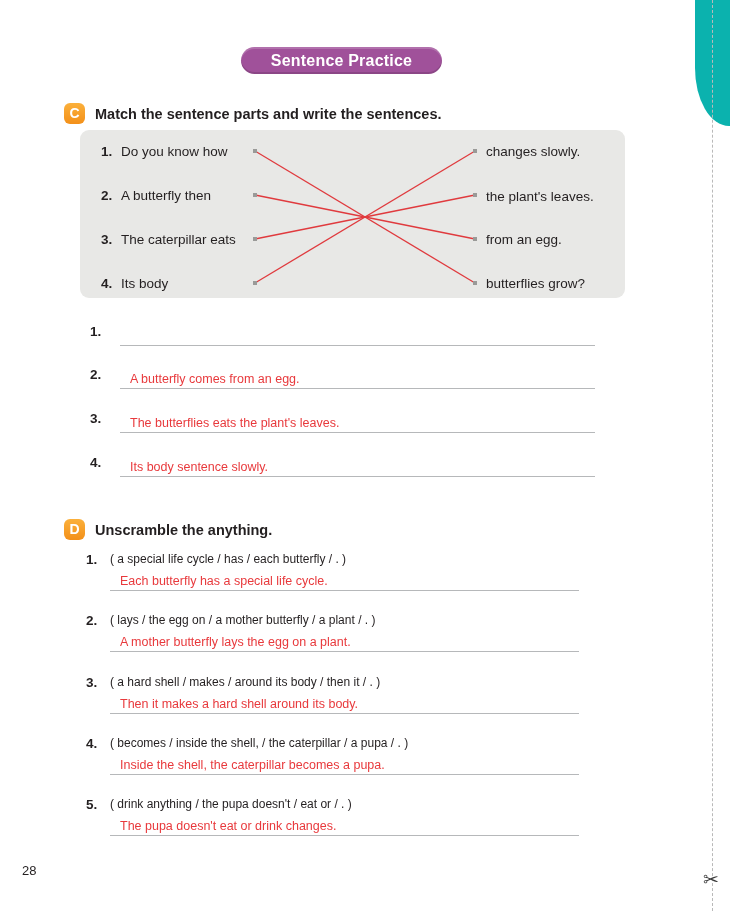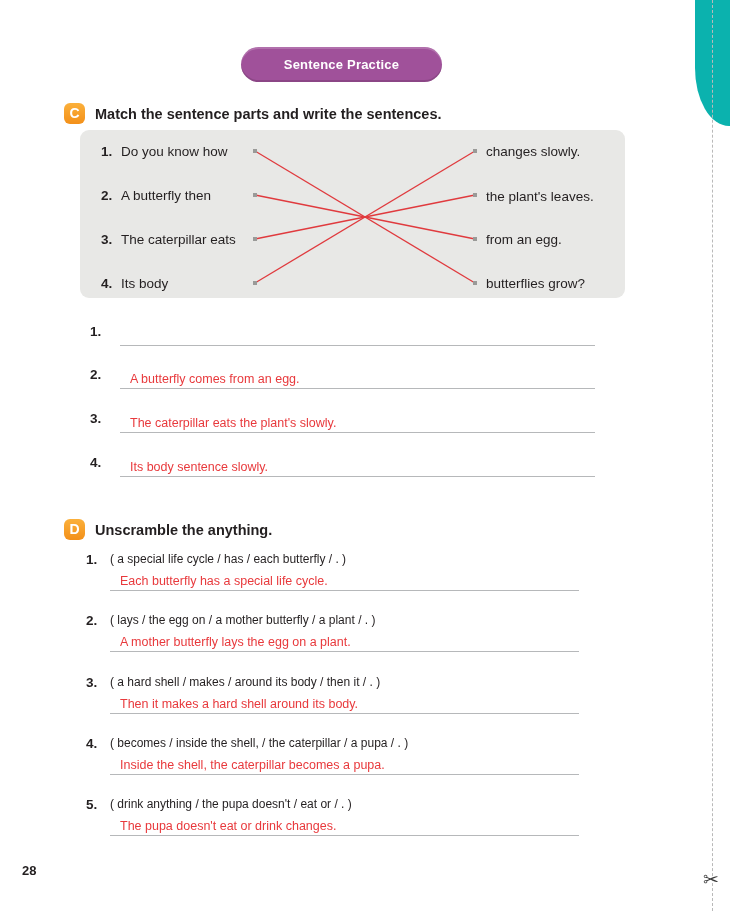--- a/index.html
+++ b/index.html
@@ -47,27 +47,27 @@
     line-height: 28px;
     text-align: center;
   }
 
   
   #title-pill {
     position: absolute;
     left: 241px;
     top: 47px;
     width: 201px;
-    height: 35px;
+    height: 27px;
     border-radius: 18px;
     background: #a0519a;
     box-shadow: inset 0 -2px 0 rgba(0,0,0,0.13),
                 inset 0 2px 0 rgba(255,255,255,0.18);
     color: #ffffff;
-    font-size: 13px;
+    font-size: 16px;
     font-weight: bold;
     letter-spacing: 0.2px;
     display: flex;
     align-items: center;
     justify-content: center;
   }
 
   
   .section-head {
     position: absolute;
@@ -190,21 +190,21 @@
     color: #e8393c;
     white-space: nowrap;
   }
 
   
   #page-number {
     position: absolute;
     left: 22px;
     top: 863px;
     font-size: 13px;
-    font-weight: bold;
+    font-weight: normal;
     color: #231f20;
   }
 </style>
 </head>
 <body>
 
 <div id="page">
 
   <div id="teal-tab"></div>
   <div id="cut-line"></div>
@@ -263,21 +263,21 @@
     <span class="rule" style="width:475px;"></span>
   </div>
   <div class="ansrow" style="left:90px; top:363px; width:505px;">
     <span class="num">2.</span>
     <span class="rule" style="width:475px;"></span>
     <span class="answer">A butterfly comes from an egg.</span>
   </div>
   <div class="ansrow" style="left:90px; top:407px; width:505px;">
     <span class="num">3.</span>
     <span class="rule" style="width:475px;"></span>
-    <span class="answer">The caterpillar eats the plant's slowly.</span>
+    <span class="answer">The butterflies eats the plant's leaves.</span>
   </div>
   <div class="ansrow" style="left:90px; top:451px; width:505px;">
     <span class="num">4.</span>
     <span class="rule" style="width:475px;"></span>
     <span class="answer">Its body sentence slowly.</span>
   </div>
 
   <div class="section-head" style="left:64px; top:519px;">
     <div class="badge">D</div>
     <div class="section-title">Unscramble the anything.</div>

